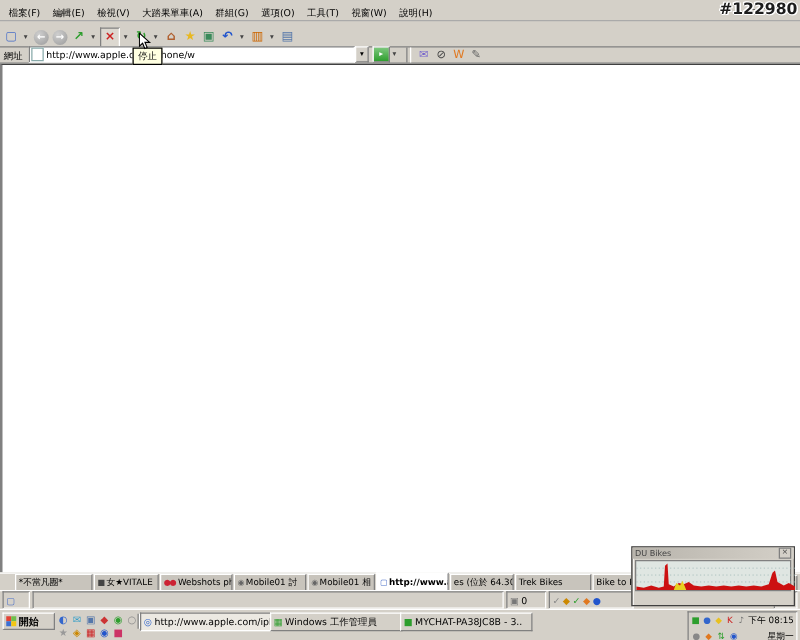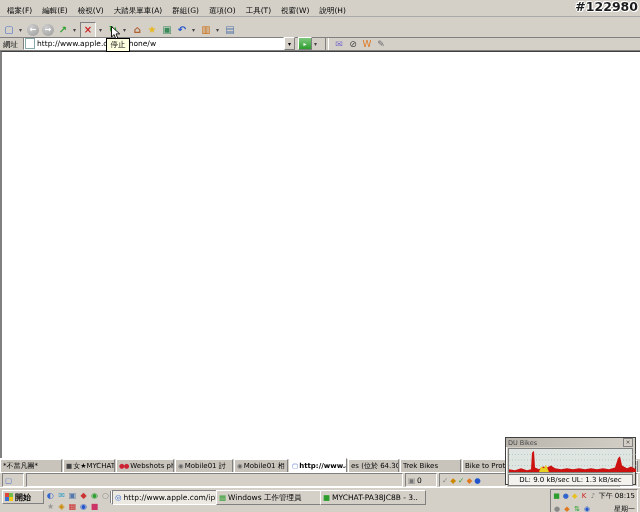--- a/index.html
+++ b/index.html
@@ -36,21 +36,21 @@
   #go-btn{width:12px;height:11px;margin-left:3px;background:linear-gradient(#7ec87e,#2d9e2d);display:flex;align-items:center;justify-content:center;color:#fff;font-size:6px;}
   .vsep{width:2px;height:12px;border-left:1px solid #808080;border-right:1px solid #fff;margin:0 4px;}
   .abtn{width:12px;height:12px;display:flex;align-items:center;justify-content:center;font-size:9px;margin-right:2px;}
   
   #tooltip{top:38px;left:106px;width:24px;height:14px;background:#ffffe1;border:1px solid #000;z-index:50;
     display:flex;align-items:center;justify-content:center;font-size:7.5px;}
   #cursor{top:26px;left:111px;z-index:60;}
   
   #content{top:51px;left:0;width:640px;height:407px;background:#fff;border-top:1px solid #404040;border-left:2px solid #808080;}
   
-  #tabbar{top:458px;left:0;width:640px;height:14px;display:flex;align-items:flex-end;padding-left:0;background:#d4d0c8;border-top:1px solid #fff;}
+  #tabbar{top:458px;left:0;width:640px;height:14px;display:flex;align-items:flex-end;padding-left:12px;background:#d4d0c8;border-top:1px solid #fff;}
   .tab{height:12px;margin-right:1px;display:flex;align-items:center;padding:0 2px;overflow:hidden;white-space:nowrap;
     background:#c8c4bc;border-top:1px solid #fff;border-left:1px solid #fff;border-right:1px solid #808080;font-size:7px;flex:0 0 auto;}
   .tab.active{background:#fff;height:13px;font-weight:bold;}
   .tab .ticn{margin-right:2px;font-size:6.5px;letter-spacing:-1px;}
   #tab-scroll{position:absolute;right:2px;top:1px;width:9px;height:11px;background:#d4d0c8;font-size:6px;display:flex;align-items:center;justify-content:center;}
   
   #statusbar{top:472px;left:0;width:640px;height:15px;display:flex;align-items:center;padding:1px 2px;gap:2px;background:#d4d0c8;border-top:1px solid #fff;}
   .spanel{height:12px;display:flex;align-items:center;padding:0 2px;gap:2px;font-size:7.5px;}
   #status-main{flex:1;}
   
@@ -165,21 +165,21 @@
   </svg>
 
   <div id="content" class="abs"></div>
 
   <div id="tabbar" class="abs">
     <span class="tab" style="width:56px">
         <span>*不當凡團*</span>
       </span>
     <span class="tab" style="width:46px">
         <span class="ticn" style="color: rgb(68, 68, 68);">■</span>
-        <span>女★MYCHAT</span>
+        <span>女★VITALE</span>
       </span>
     <span class="tab" style="width:52px">
         <span class="ticn" style="color: rgb(204, 34, 51);">●●</span>
         <span>Webshots photo</span>
       </span>
     <span class="tab" style="width:52px">
         <span class="ticn" style="color: rgb(102, 102, 102);">◉</span>
         <span>Mobile01 討</span>
       </span>
     <span class="tab" style="width:48px">
@@ -233,21 +233,20 @@
     </div>
     <div id="du-graph">
       <svg width="127" height="23" viewBox="0 0 127 25" preserveAspectRatio="none">
         <line x1="0" y1="6" x2="127" y2="6" stroke="#9ab4b4" stroke-width="0.6" stroke-dasharray="1,2"></line>
         <line x1="0" y1="12" x2="127" y2="12" stroke="#9ab4b4" stroke-width="0.6" stroke-dasharray="1,2"></line>
         <line x1="0" y1="18" x2="127" y2="18" stroke="#9ab4b4" stroke-width="0.6" stroke-dasharray="1,2"></line>
         <polygon points="0,25 0,22 6,23 12,21 18,23 22,22 23,4 25,2 26,20 30,22 34,19 38,20 42,18 46,21 52,22 58,21 64,22 70,21 76,22 82,21 88,22 94,21 100,22 106,20 109,10 111,8 113,18 118,21 122,19 127,22 127,25" fill="#cc1111"></polygon>
         <polygon points="30,25 32,19 35,21 37,17 40,25" fill="#e8d020"></polygon>
       </svg>
     </div>
-    <div id="du-status">DL: 9.0 kB/sec  UL: 1.3 kB/sec</div>
   </div>
 
   <div id="taskbar" class="abs">
     <span id="start-btn" class="raised">
       <span class="winlogo">
           <i style="background:#e34234"></i>
           <i style="background:#6fbf4a"></i>
           <i style="background:#3b6fd4"></i>
           <i style="background:#f3c614"></i>
         </span>

